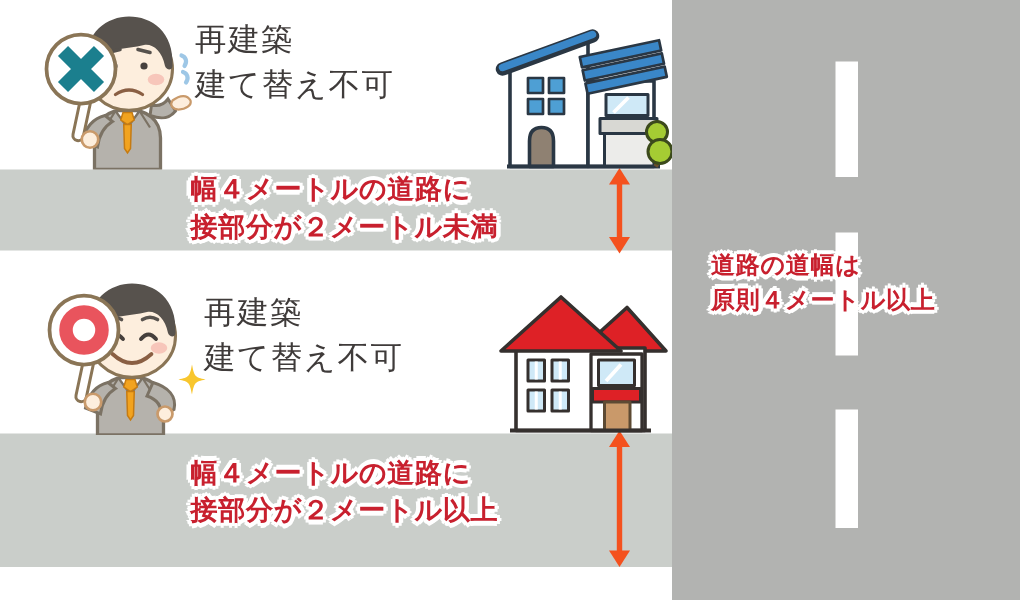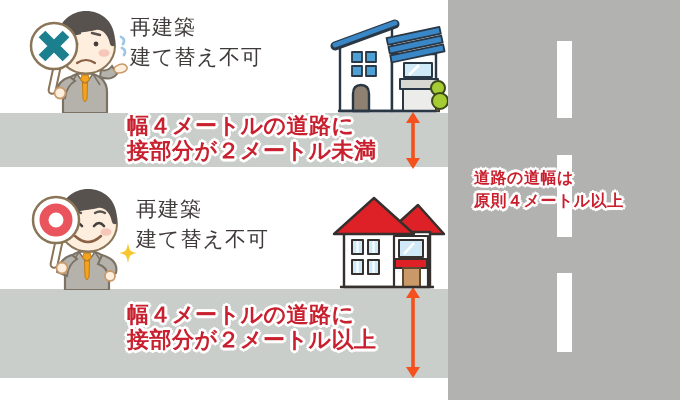--- a/index.html
+++ b/index.html
@@ -30,21 +30,21 @@
   #verdict-ng{left:130px;top:12px;}
   #verdict-ok{left:136px;top:194px;}
   .red-label{
     color:var(--red-text,#c8202e);font-weight:bold;white-space:nowrap;z-index:2;
     text-shadow:
       -2px -2px 0 #fff, 0 -2px 0 #fff, 2px -2px 0 #fff,
       -2px  0   0 #fff, 2px  0   0 #fff,
       -2px  2px 0 #fff, 0  2px 0 #fff, 2px 2px 0 #fff,
       -3px  0   0 #fff, 3px  0   0 #fff, 0 -3px 0 #fff, 0 3px 0 #fff;
   }
-  .band-label{font-size:22px;line-height:24.5px;letter-spacing:.5px;}
+  .band-label{font-size:18px;line-height:24.5px;letter-spacing:.5px;}
   #band1-label{left:127px;top:114px;}
   #band2-label{left:127px;top:303px;}
   .road-label{font-size:16px;line-height:23px;letter-spacing:.5px;}
   #road-label{left:474px;top:166px;}
 </style>
 </head>
 <body>
 
 <div class="canvas">
 

